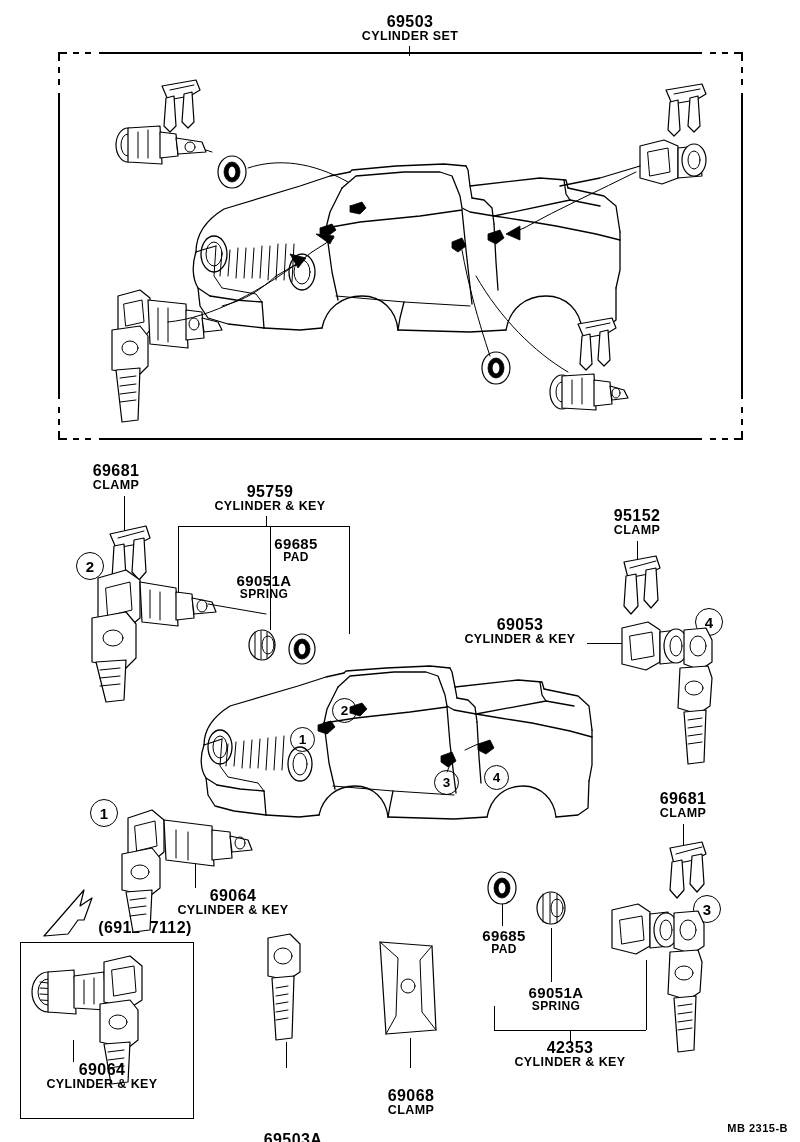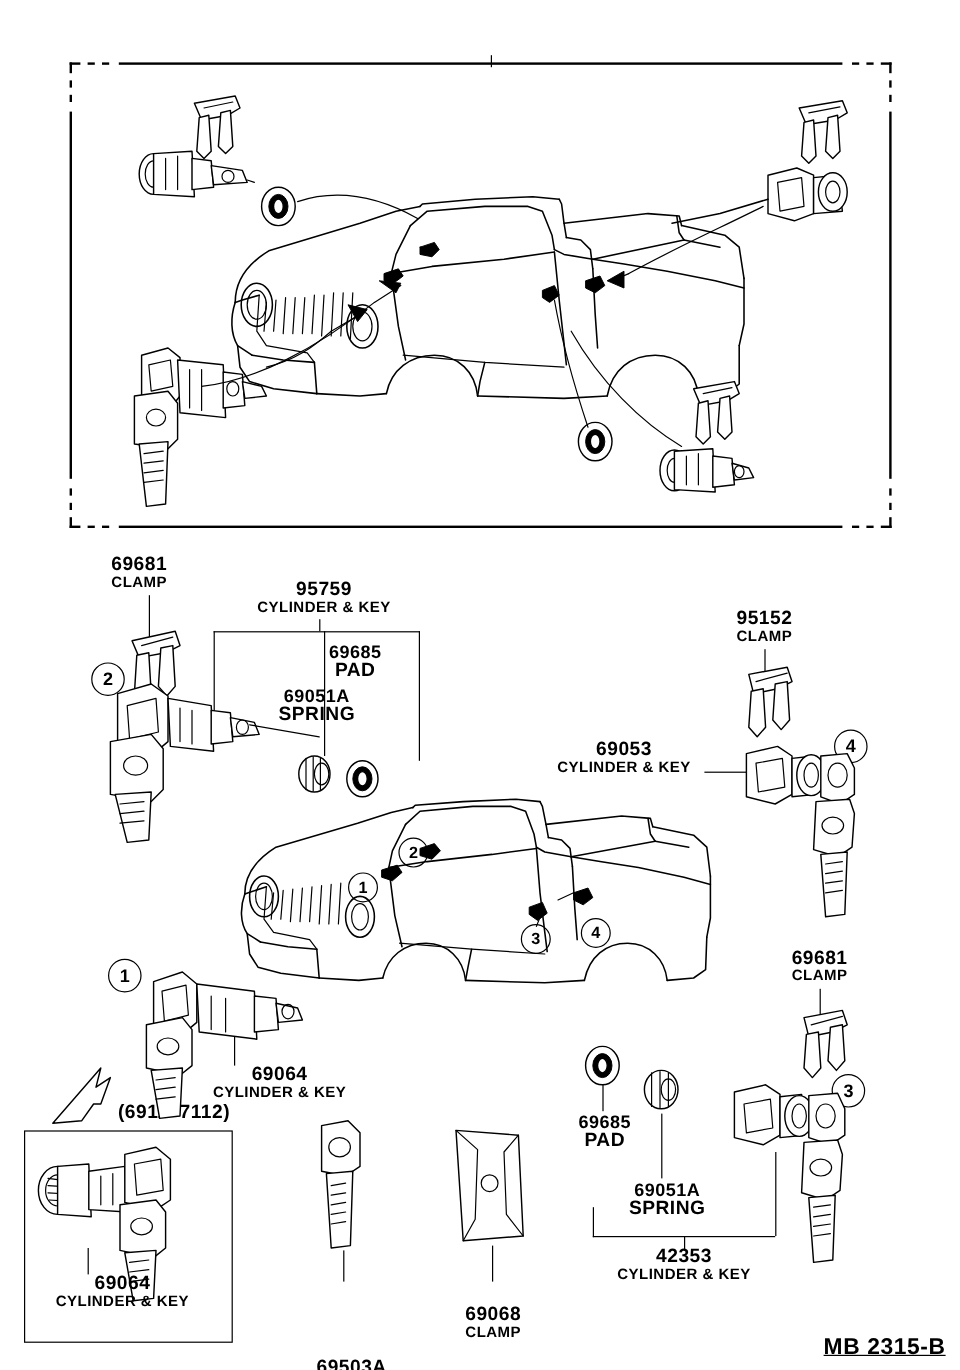--- a/index.html
+++ b/index.html
@@ -9,21 +9,21 @@
     font-family:"Liberation Sans", sans-serif;
     color:#000;
   }
   .sheet{position:absolute;inset:0;}
 
   
   .lbl{position:absolute;text-align:center;line-height:1.02;white-space:nowrap;}
   .lbl .num{font-size:16px;font-weight:bold;letter-spacing:.4px;display:block;}
   .lbl .nm{font-size:12.5px;font-weight:bold;letter-spacing:.4px;display:block;}
   .lbl.small .num{font-size:15px;}
-  .lbl.small .nm{font-size:16px;}
+  .lbl.small .nm{font-size:12px;}
 
   
   .ld{position:absolute;background:#000;}
   .ld.v{width:1.4px;}
   .ld.h{height:1.4px;}
 
   
   .callout{
     position:absolute;width:26px;height:26px;border:1.8px solid #000;border-radius:50%;
     display:flex;align-items:center;justify-content:center;
@@ -39,36 +39,40 @@
   #top-frame .edge.l{left:0;top:0;width:1.6px;height:100%;}
   #top-frame .edge.r{right:0;top:0;width:1.6px;height:100%;}
 
   
   .gap{position:absolute;background:#fff;}
 
   
   #inset-box{position:absolute;left:20px;top:942px;width:172px;height:175px;border:1.8px solid #000;background:#fff;}
 
   
-  #sheet-code{position:absolute;right:12px;bottom:8px;font-size:19px;font-weight:bold;letter-spacing:.5px;text-decoration:underline;}
+  #sheet-code{position:absolute;right:12px;bottom:8px;font-size:11px;font-weight:bold;letter-spacing:.5px;}
 
   
   svg.art{position:absolute;left:0;top:0;width:800px;height:1142px;overflow:visible;pointer-events:none;}
   svg.art *{vector-effect:non-scaling-stroke;}
   .ln{fill:none;stroke:#000;stroke-width:1.3;stroke-linejoin:round;stroke-linecap:round;}
   .ln-thin{fill:none;stroke:#000;stroke-width:1;stroke-linejoin:round;stroke-linecap:round;}
   .fl{fill:#000;stroke:#000;stroke-width:.8;}
   .wh{fill:#fff;stroke:#000;stroke-width:1.2;stroke-linejoin:round;}
   .wh2{fill:#fff;stroke:#000;stroke-width:1.1;}
 </style>
 </head>
 <body>
 
 <div class="sheet">
 
+  <div class="lbl" style="left:330px;top:14px;width:160px;">
+    <span class="num">69503</span>
+    <span class="nm">CYLINDER SET</span>
+  </div>
   <div class="ld v" style="left:409px;top:46px;height:10px;"></div>
 
   <div id="top-frame">
     <div class="edge t"></div>
     <div class="edge b"></div>
     <div class="edge l"></div>
     <div class="edge r"></div>
 
     <div class="gap" style="left:9px;top:-1px;width:6px;height:4px;"></div>
     <div class="gap" style="left:21px;top:-1px;width:6px;height:4px;"></div>

